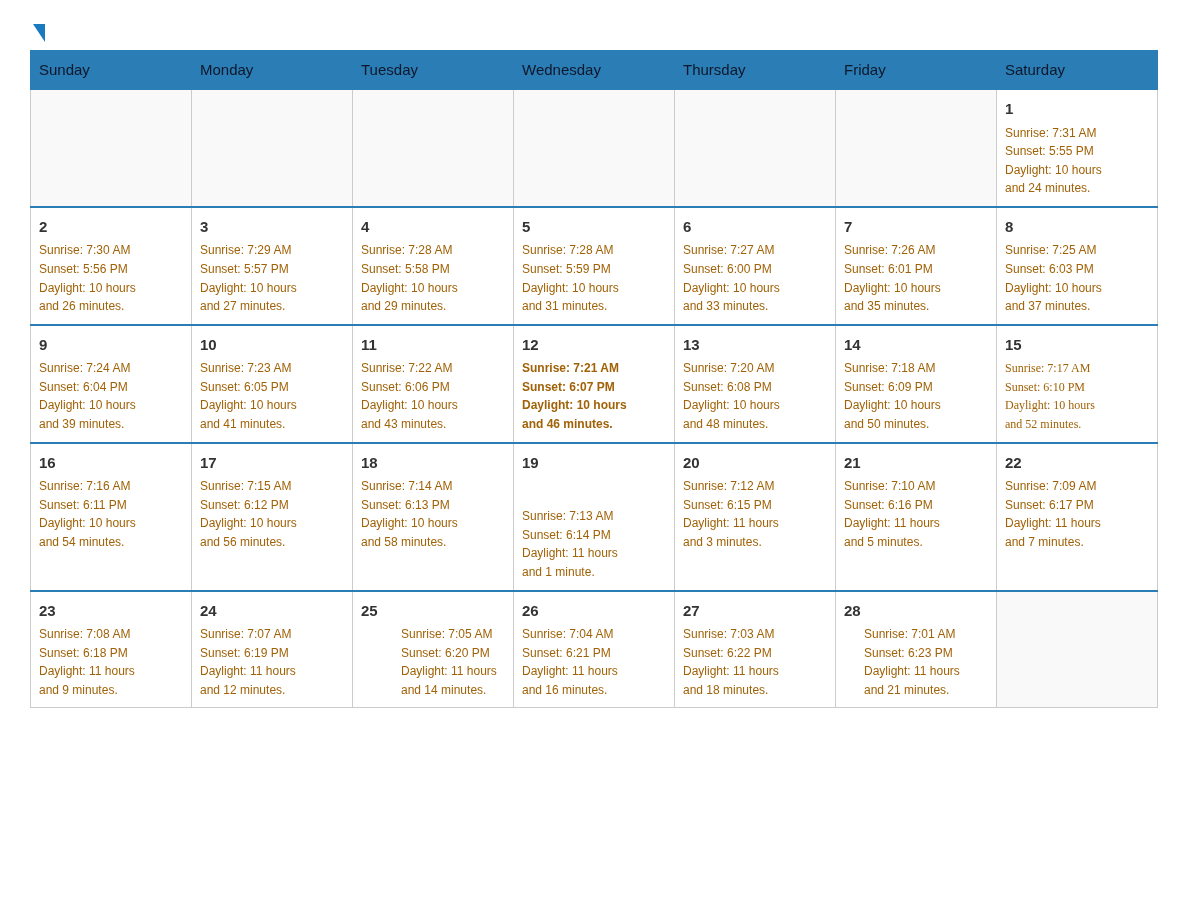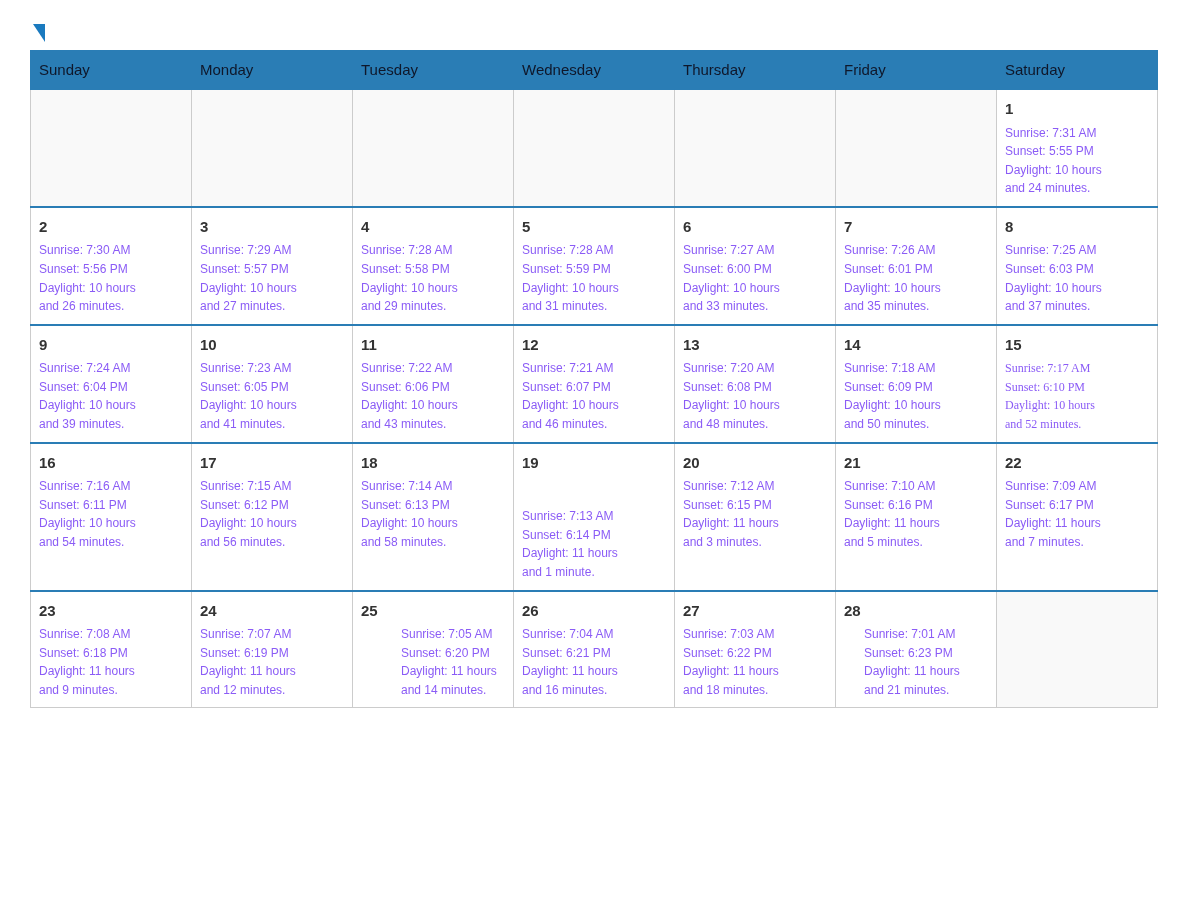--- a/index.html
+++ b/index.html
@@ -90,21 +90,21 @@
     }
     .day-number {
       font-size: 15px;
       font-weight: bold;
       display: block;
       margin-bottom: 3px;
     }
     .day-info {
       font-size: 12px;
       line-height: 1.55;
-      color: #8b5cf6;
+      color: #a16207;
     }
   </style>
 </head>
 <body>
 
 <div class="header">
   <div class="logo">
     <div class="logo-top">
       <span class="logo-general"></span>
       <div class="logo-arrow"></div>
@@ -213,21 +213,21 @@
         </td>
         <td>
           <span class="day-number">11</span>
           <div class="day-info" style="white-space: pre-line;">Sunrise: 7:22 AM
 Sunset: 6:06 PM
 Daylight: 10 hours
 and 43 minutes.</div>
         </td>
         <td>
           <span class="day-number">12</span>
-          <div class="day-info" style="white-space: pre-line;">Sunrise: 7:21 AM
+          <div class="day-info" style="white-space: pre-line; font-weight: bold;">Sunrise: 7:21 AM
 Sunset: 6:07 PM
 Daylight: 10 hours
 and 46 minutes.</div>
         </td>
         <td>
           <span class="day-number">13</span>
           <div class="day-info" style="white-space: pre-line;">Sunrise: 7:20 AM
 Sunset: 6:08 PM
 Daylight: 10 hours
 and 48 minutes.</div>

